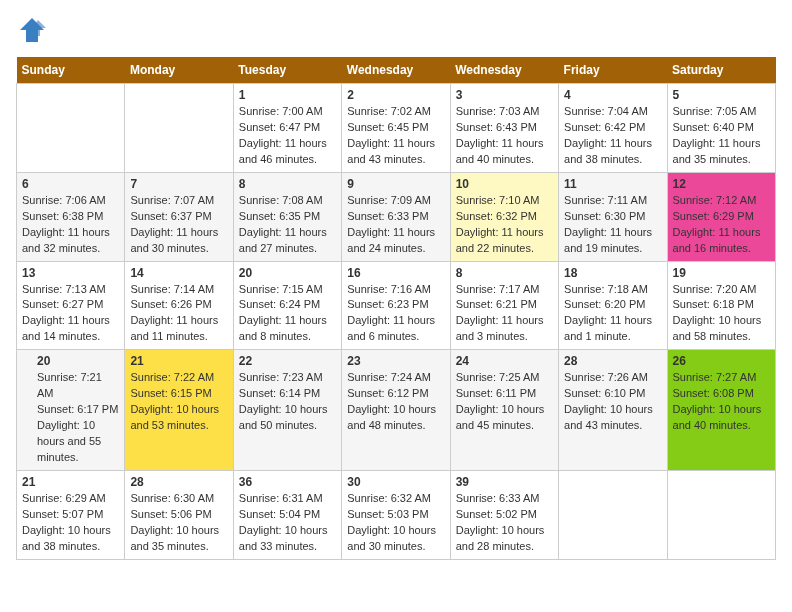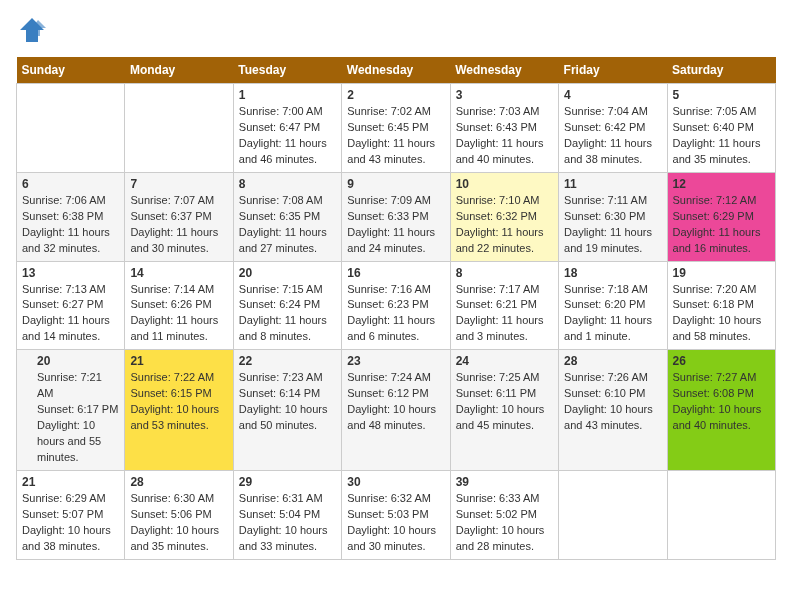--- a/index.html
+++ b/index.html
@@ -241,21 +241,21 @@
       <tr>
         <td>
           <span class="day-num">21</span>
           <div class="cell-info">Sunrise: 6:29 AM<br>Sunset: 5:07 PM<br>Daylight: 10 hours and 38 minutes.</div>
         </td>
         <td>
           <span class="day-num">28</span>
           <div class="cell-info">Sunrise: 6:30 AM<br>Sunset: 5:06 PM<br>Daylight: 10 hours and 35 minutes.</div>
         </td>
         <td>
-          <span class="day-num">29</span>
+          <span class="day-num">36</span>
           <div class="cell-info">Sunrise: 6:31 AM<br>Sunset: 5:04 PM<br>Daylight: 10 hours and 33 minutes.</div>
         </td>
         <td>
           <span class="day-num">30</span>
           <div class="cell-info">Sunrise: 6:32 AM<br>Sunset: 5:03 PM<br>Daylight: 10 hours and 30 minutes.</div>
         </td>
         <td>
           <span class="day-num">39</span>
           <div class="cell-info">Sunrise: 6:33 AM<br>Sunset: 5:02 PM<br>Daylight: 10 hours and 28 minutes.</div>
         </td>

